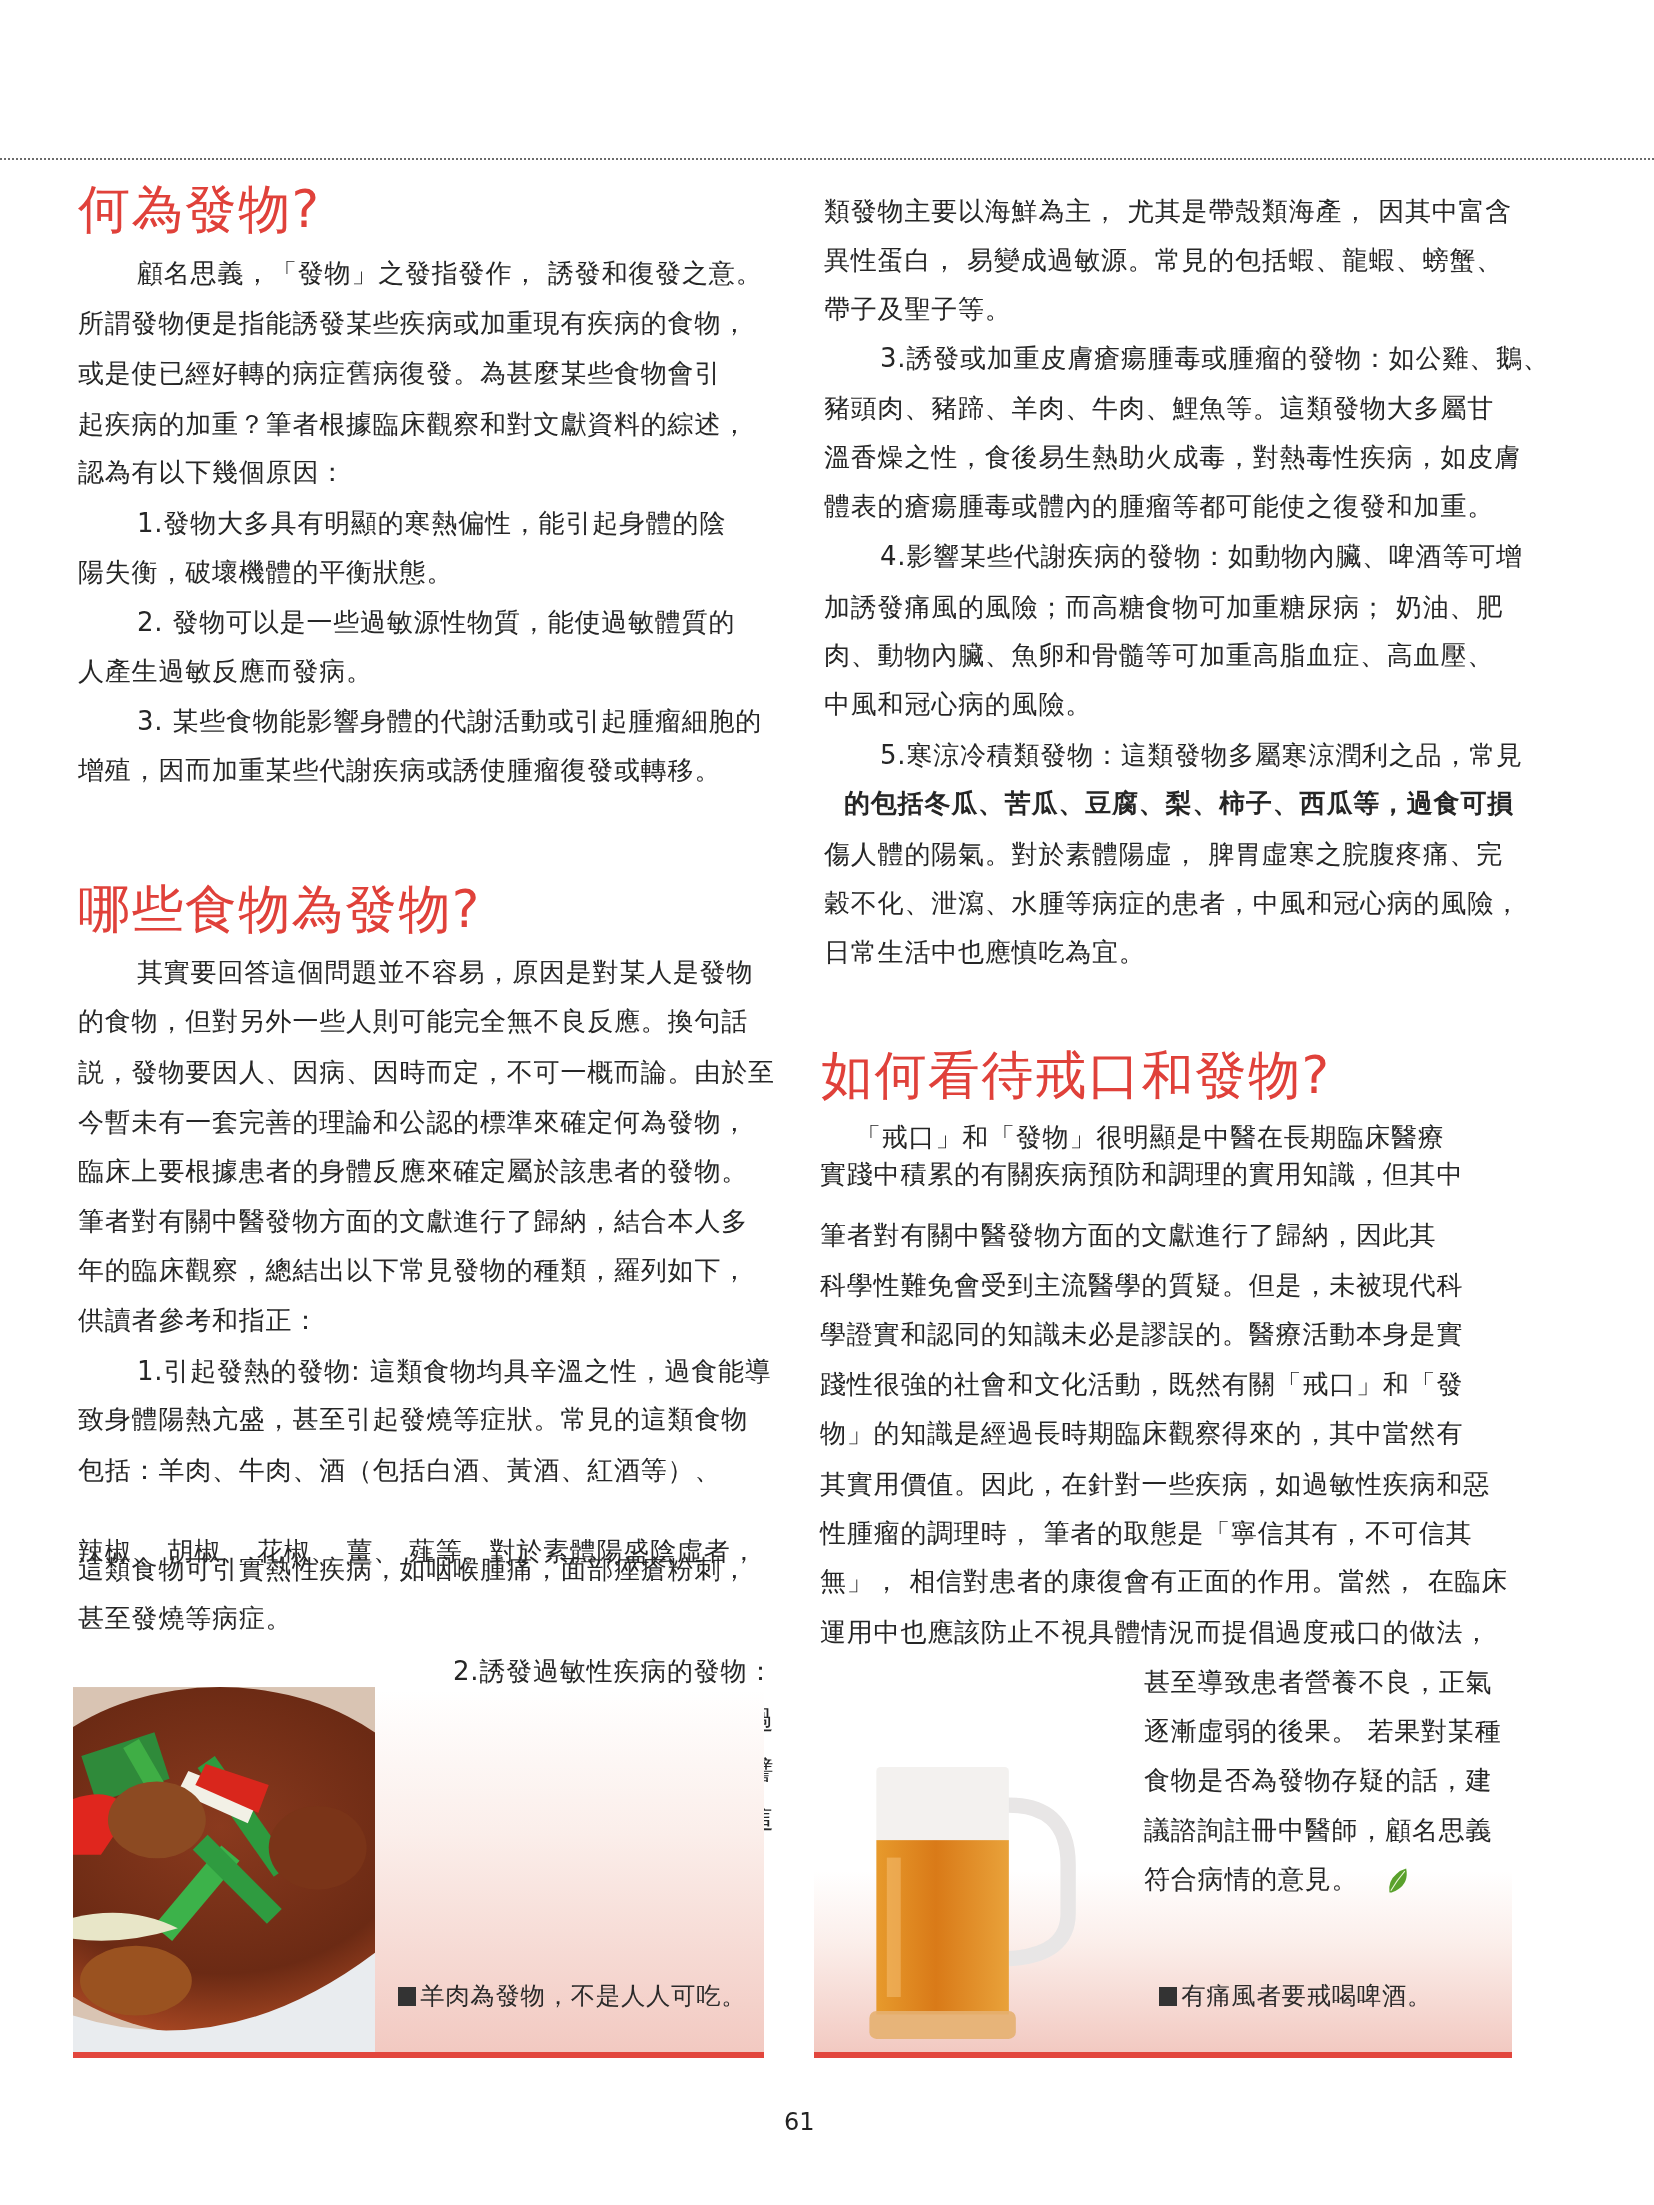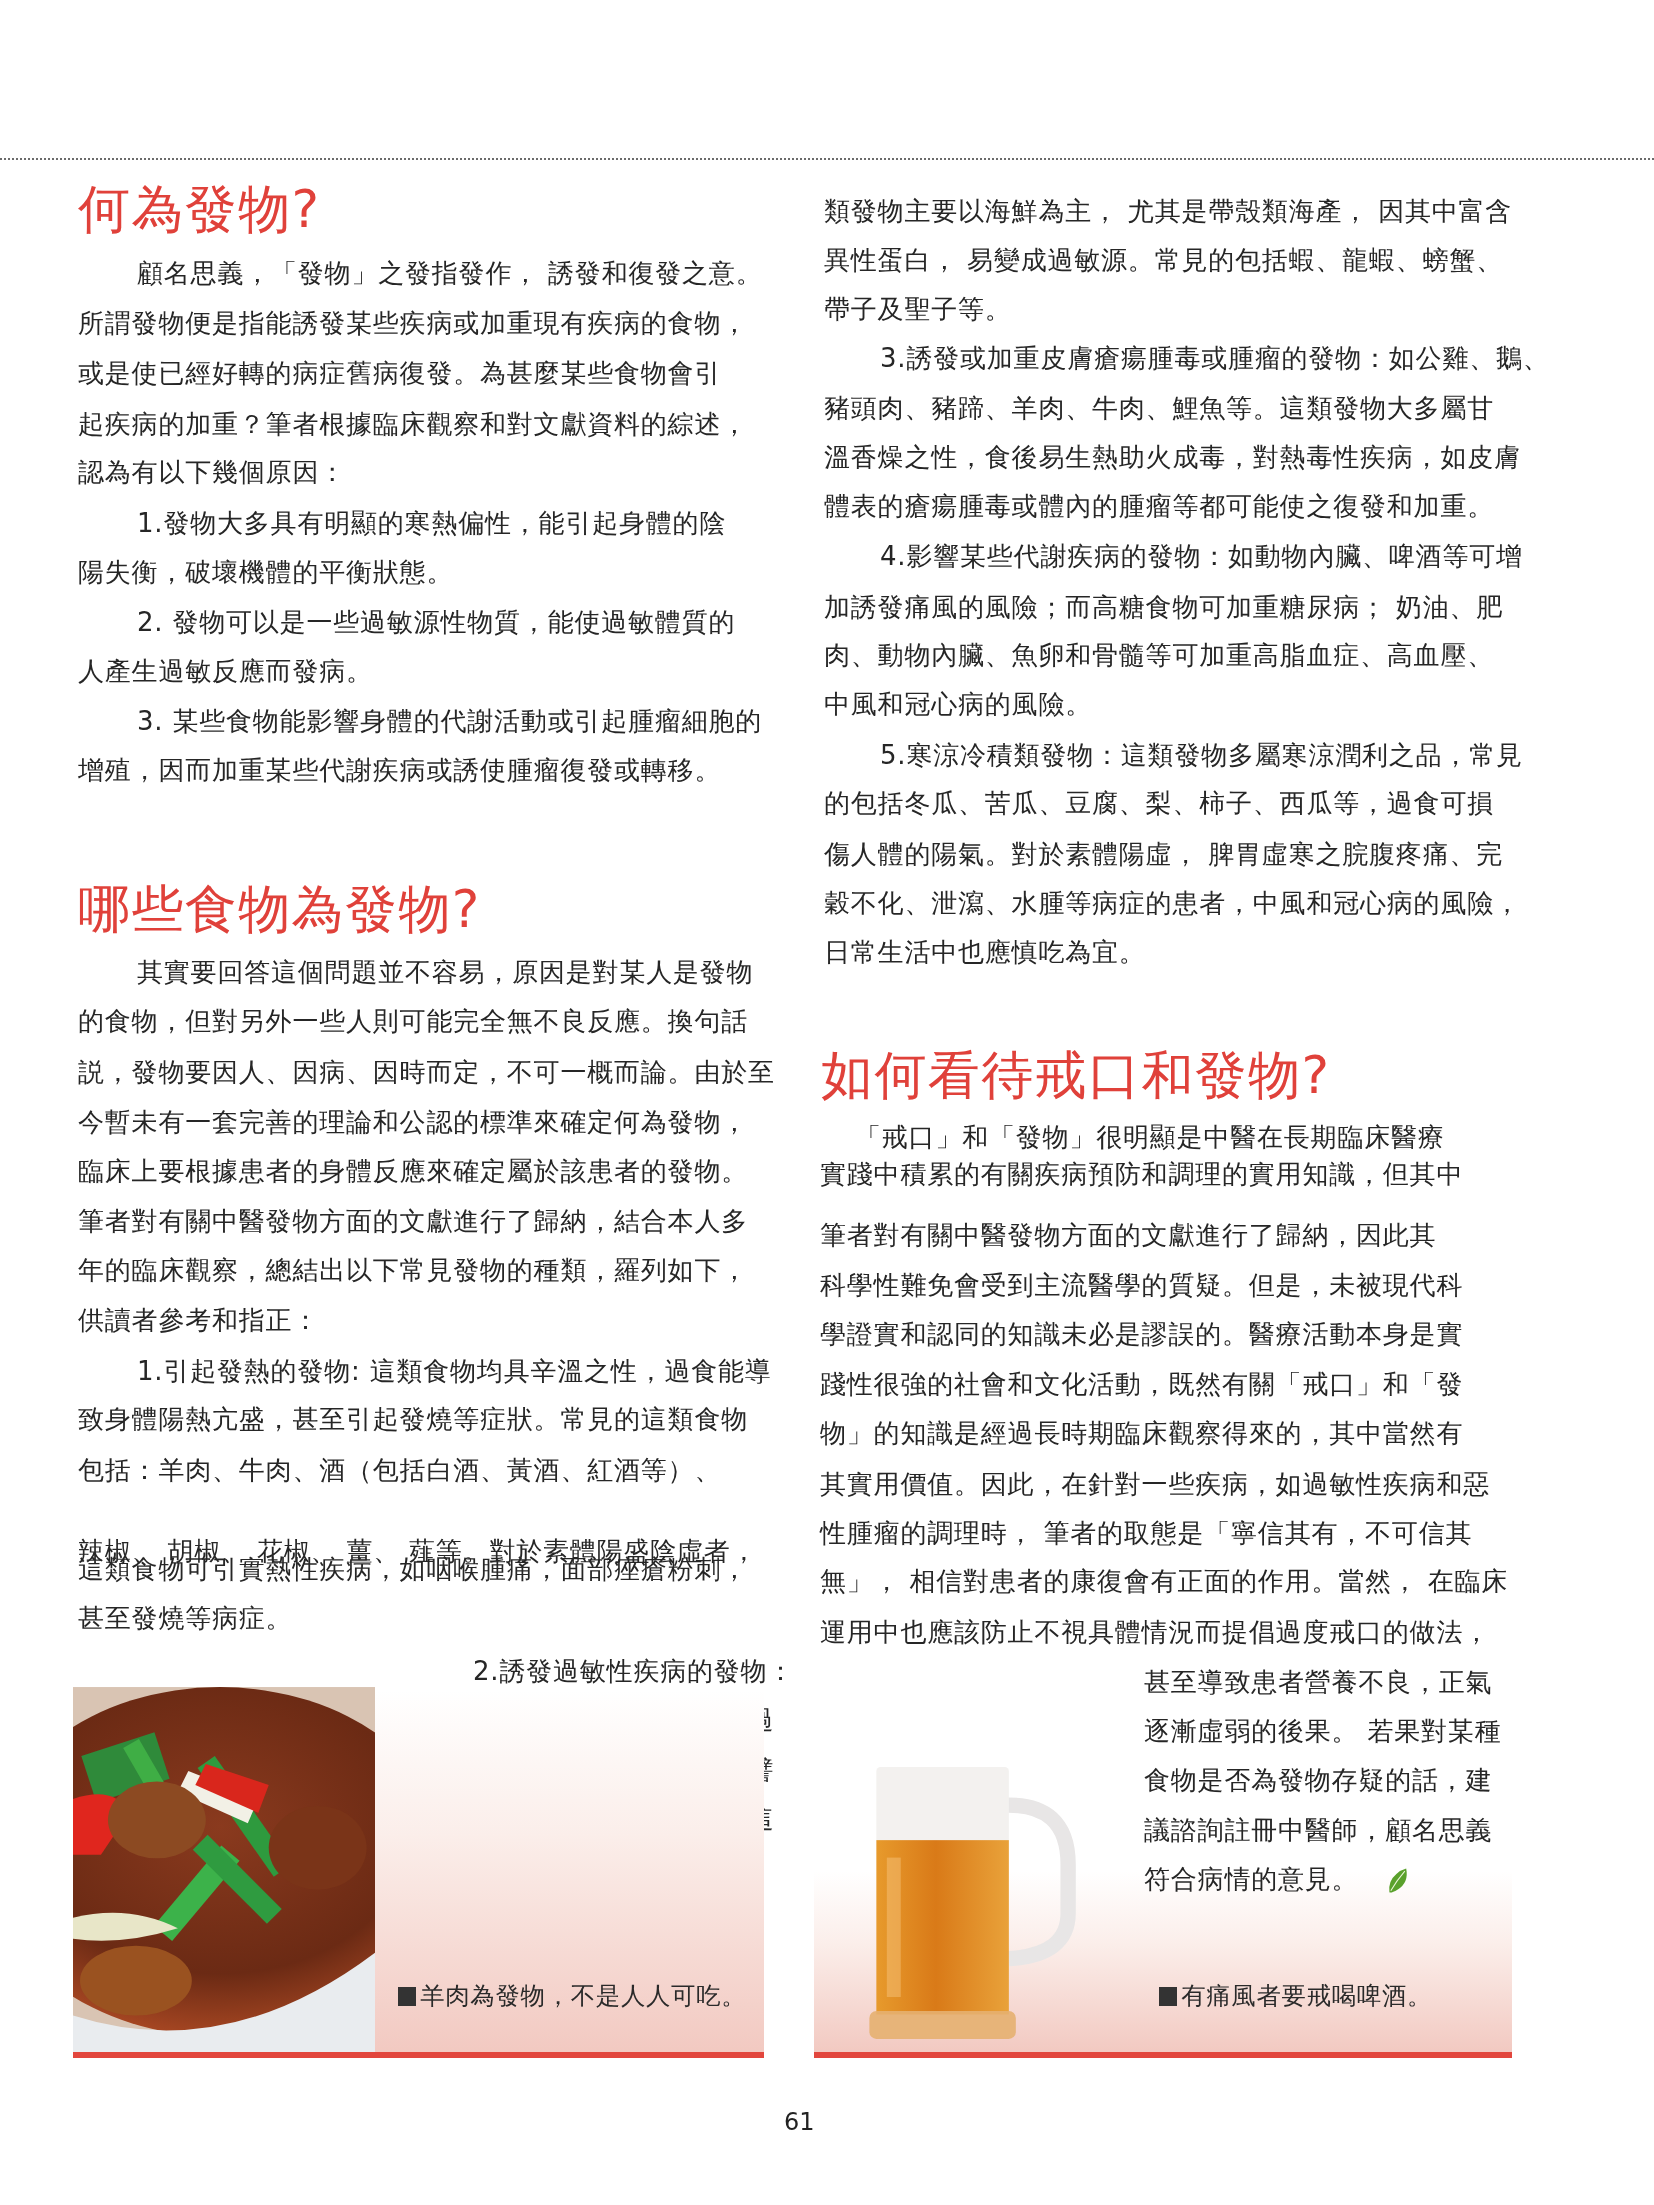--- a/index.html
+++ b/index.html
@@ -51,21 +51,21 @@
   <span class="ln" style="left:78px;top:1208px;">筆者對有關中醫發物方面的文獻進行了歸納，結合本人多</span>
   <span class="ln" style="left:78px;top:1257px;">年的臨床觀察，總結出以下常見發物的種類，羅列如下，</span>
   <span class="ln" style="left:78px;top:1307px;">供讀者參考和指正：</span>
   <span class="ln" style="left:137px;top:1358px;">1.引起發熱的發物: 這類食物均具辛溫之性，過食能導</span>
   <span class="ln" style="left:78px;top:1406px;">致身體陽熱亢盛，甚至引起發燒等症狀。常見的這類食物</span>
   <span class="ln" style="left:78px;top:1457px;">包括：羊肉、牛肉、酒（包括白酒、黃酒、紅酒等）、</span>
   <span class="ln" style="left:78px;top:1538px;">辣椒、 胡椒、 花椒、 薑、 薤等。對於素體陽盛陰虛者，</span>
   <span class="ln" style="left:78px;top:1556px;">這類食物可引實熱性疾病，如咽喉腫痛，面部痤瘡粉刺，</span>
   <span class="ln" style="left:78px;top:1605px;">甚至發燒等病症。</span>
 
-  <span class="ln" style="left:453px;top:1658px;margin-left:20px;">2.誘發過敏性疾病的發物：</span>
+  <span class="ln" style="left:453px;top:1658px;">2.誘發過敏性疾病的發物：</span>
   <span class="ln" style="left:399px;top:1707px;">進食這類食物可誘發或加重具過</span>
   <span class="ln" style="left:399px;top:1757px;">敏性體質人士的過敏性疾病，譬</span>
   <span class="ln" style="left:399px;top:1806px;">如哮喘、 濕疹、 蕁麻疹等。 這</span>
 </div>
 
 <div class="caption-panel" style="left:73px;top:1690px;width:691px;height:363px;"></div>
 <div class="photo" style="left:73px;top:1687px;width:302px;height:365px;">
   <svg width="302" height="365" viewBox="0 0 432 522">
     <defs>
       <radialGradient id="stew" cx="50%" cy="40%" r="70%">
@@ -102,21 +102,21 @@
   <span class="ln" style="left:824px;top:296px;">帶子及聖子等。</span>
   <span class="ln" style="left:880px;top:345px;">3.誘發或加重皮膚瘡瘍腫毒或腫瘤的發物：如公雞、鵝、</span>
   <span class="ln" style="left:824px;top:395px;">豬頭肉、豬蹄、羊肉、牛肉、鯉魚等。這類發物大多屬甘</span>
   <span class="ln" style="left:824px;top:444px;">溫香燥之性，食後易生熱助火成毒，對熱毒性疾病，如皮膚</span>
   <span class="ln" style="left:824px;top:493px;">體表的瘡瘍腫毒或體內的腫瘤等都可能使之復發和加重。</span>
   <span class="ln" style="left:880px;top:543px;">4.影響某些代謝疾病的發物：如動物內臟、啤酒等可增</span>
   <span class="ln" style="left:824px;top:594px;">加誘發痛風的風險；而高糖食物可加重糖尿病； 奶油、肥</span>
   <span class="ln" style="left:824px;top:642px;">肉、動物內臟、魚卵和骨髓等可加重高脂血症、高血壓、</span>
   <span class="ln" style="left:824px;top:691px;">中風和冠心病的風險。</span>
   <span class="ln" style="left:880px;top:742px;">5.寒涼冷積類發物：這類發物多屬寒涼潤利之品，常見</span>
-  <span class="ln" style="left:824px;top:790px;">的包括冬瓜、苦瓜、豆腐、梨、柿子、西瓜等，過食可損</span>
+  <span class="ln" style="left:844px;top:790px;font-weight:bold;">的包括冬瓜、苦瓜、豆腐、梨、柿子、西瓜等，過食可損</span>
   <span class="ln" style="left:824px;top:841px;">傷人體的陽氣。對於素體陽虛， 脾胃虛寒之脘腹疼痛、完</span>
   <span class="ln" style="left:824px;top:890px;">穀不化、泄瀉、水腫等病症的患者，中風和冠心病的風險，</span>
   <span class="ln" style="left:824px;top:939px;">日常生活中也應慎吃為宜。</span>
 </div>
 
 <h1 class="h" style="left:821px;top:1049px;">如何看待戒口和發物?</h1>
 
 <div>
   <span class="ln" style="left:855px;top:1124px;">「戒口」和「發物」很明顯是中醫在長期臨床醫療</span>
   <span class="ln" style="left:820px;top:1161px;">實踐中積累的有關疾病預防和調理的實用知識，但其中</span>

